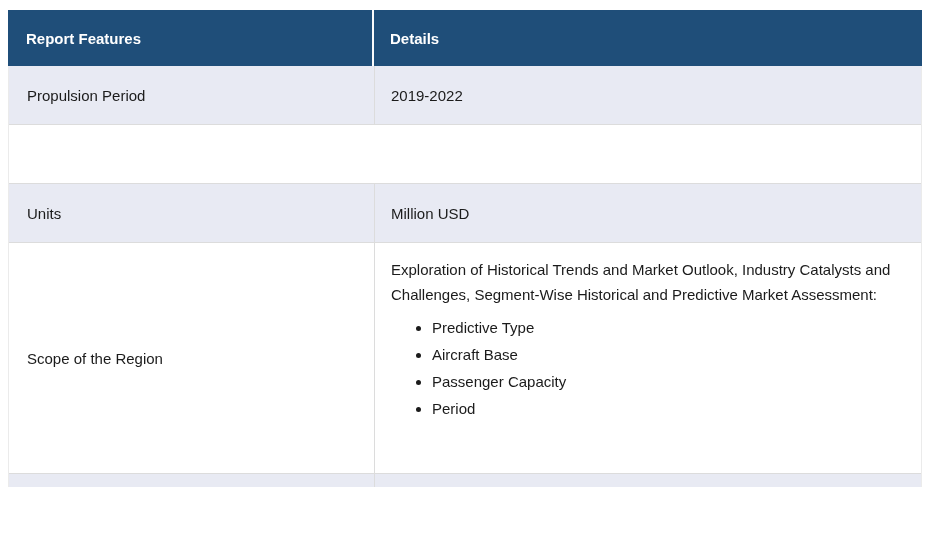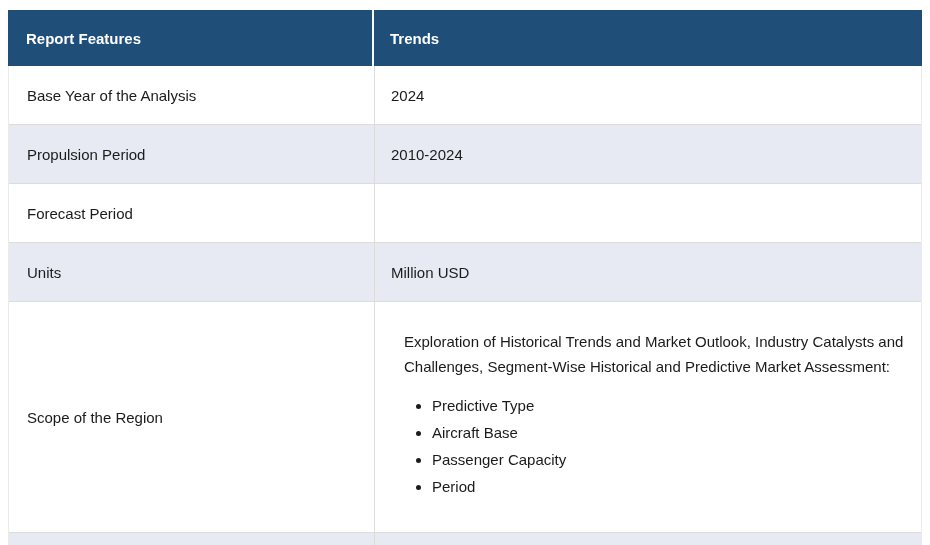--- a/index.html
+++ b/index.html
@@ -68,21 +68,21 @@
   }
   .row-white { background: #ffffff; }
   .row-alt   { background: #e8eaf3; }
   .row-scope { height: 231px; }
   .scope-details {
     display: block;
     align-items: flex-start;
     padding: 14px 16px 0 16px;
   }
   .scope-details p {
-    margin: 13px;
+    margin: 0;
     line-height: 25px;
     width: 505px;
   }
   .scope-details ul {
     margin: 7px 0 0 0;
     padding-left: 41px;
   }
   .scope-details li {
     line-height: 27px;
   }
@@ -92,37 +92,32 @@
   }
 </style>
 </head>
 <body>
 
 <div class="page">
   <div class="table">
 
     <div class="thead">
       <div class="th col-f">Report Features</div>
-      <div class="th col-d">Trends</div>
+      <div class="th col-d">Details</div>
     </div>
 
     <div class="tbody">
 
-      <div class="tr row-white">
-        <div class="td col-f">Base Year of the Analysis</div>
-        <div class="td col-d">2024</div>
-      </div>
 
       <div class="tr row-alt">
         <div class="td col-f">Propulsion Period</div>
-        <div class="td col-d">2010-2024</div>
+        <div class="td col-d">2019-2022</div>
       </div>
 
       <div class="tr row-white">
-        <div class="td col-f">Forecast Period</div>
       </div>
 
       <div class="tr row-alt">
         <div class="td col-f">Units</div>
         <div class="td col-d">Million USD</div>
       </div>
 
       <div class="tr row-white row-scope">
         <div class="td col-f">Scope of the Region</div>
         <div class="td col-d scope-details">

